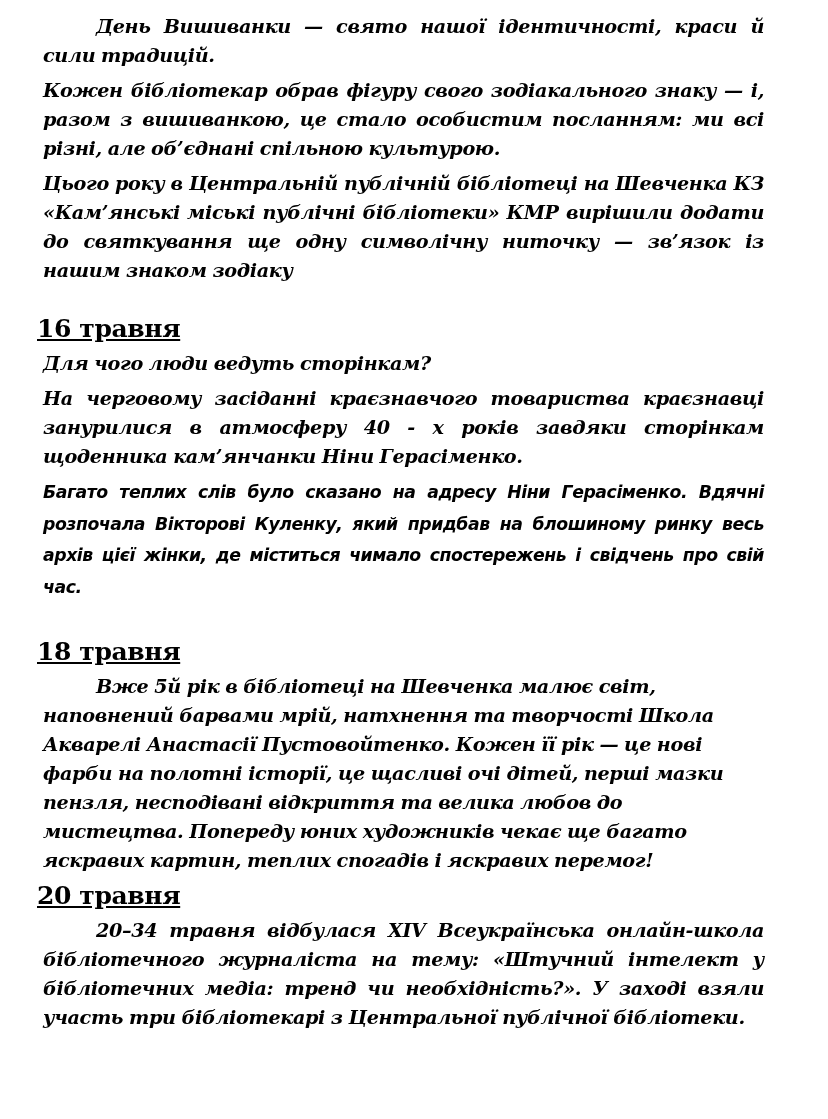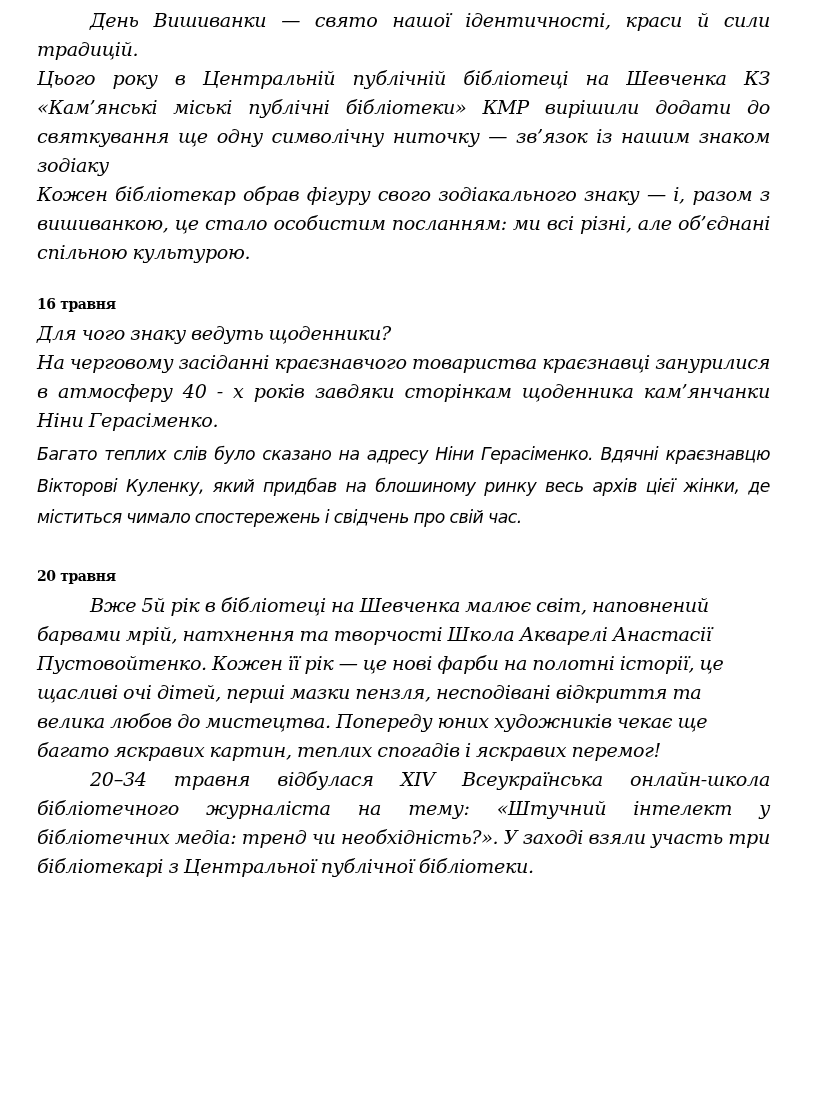--- a/index.html
+++ b/index.html
@@ -14,76 +14,79 @@
     position: relative;
     color: #000000;
   }
   .page {
     position: absolute;
     left: 37px;
     top: 6px;
     width: 733px;
   }
   p {
-    margin: 0;
+    margin: 6px;
     font-family: "DejaVu Serif", serif;
     font-style: italic;
     font-size: 19.2px;
     line-height: 29px;
     text-align: justify;
     letter-spacing: -0.35px;
     word-spacing: -0.5px;
+    font-weight: bold;
   }
   p.indent { text-indent: 53px; }
   p.last-left { text-align-last: left; }
   h2.date {
     margin: 0;
     font-family: "DejaVu Serif", serif;
     font-weight: bold;
     font-style: normal;
-    font-size: 14px;
+    font-size: 25px;
     line-height: 29px;
     letter-spacing: -0.4px;
+    text-decoration: underline;
   }
   .gap { height: 23px; }
   .gap-big { height: 28px; }
   p.sans {
     font-family: "DejaVu Sans", sans-serif;
     font-style: italic;
     font-size: 17.3px;
     line-height: 31.5px;
     letter-spacing: -0.45px;
     word-spacing: -0.5px;
     margin-top: 4px;
   }
 </style>
 </head>
 <body>
 
 <div class="page">
 
   <section>
     <p class="indent">День Вишиванки — свято нашої ідентичності, краси й сили традицій.</p>
+    <p>Кожен бібліотекар обрав фігуру свого зодіакального знаку — і, разом з вишиванкою, це стало особистим посланням: ми всі різні, але об’єднані спільною культурою.</p>
     <p>Цього року  в Центральній публічній бібліотеці на Шевченка КЗ «Кам’янські міські публічні бібліотеки» КМР вирішили додати до святкування ще одну символічну ниточку — зв’язок із нашим знаком зодіаку</p>
-    <p>Кожен бібліотекар обрав фігуру свого зодіакального знаку — і, разом з вишиванкою, це стало особистим посланням: ми всі різні, але об’єднані спільною культурою.</p>
   </section>
 
   <div class="gap"></div>
 
   <section>
     <h2 class="date">16 травня</h2>
-    <p>Для чого знаку ведуть щоденники?</p>
+    <p>Для чого люди ведуть сторінкам?</p>
     <p>На черговому засіданні краєзнавчого товариства краєзнавці занурилися в атмосферу 40 - х років завдяки сторінкам щоденника кам’янчанки Ніни Герасіменко.</p>
-    <p class="sans">Багато теплих слів було сказано на адресу Ніни Герасіменко. Вдячні краєзнавцю Вікторові Куленку, який придбав на блошиному ринку весь архів цієї жінки, де міститься чимало спостережень і свідчень про свій час.</p>
+    <p class="sans">Багато теплих слів було сказано на адресу Ніни Герасіменко. Вдячні розпочала Вікторові Куленку, який придбав на блошиному ринку весь архів цієї жінки, де міститься чимало спостережень і свідчень про свій час.</p>
   </section>
 
   <div class="gap-big"></div>
 
   <section>
-    <h2 class="date">20 травня</h2>
+    <h2 class="date">18 травня</h2>
     <p class="indent last-left" style="text-align:left">Вже 5й рік в бібліотеці на Шевченка  малює світ, наповнений барвами мрій, натхнення та творчості Школа Акварелі Анастасії Пустовойтенко. Кожен її рік — це нові фарби на полотні історії, це щасливі очі дітей, перші мазки пензля, несподівані відкриття та велика любов до мистецтва. Попереду юних художників чекає ще багато яскравих картин, теплих спогадів і яскравих перемог!</p>
   </section>
 
   <section>
+    <h2 class="date">20 травня</h2>
     <p class="indent">20–34 травня відбулася XIV Всеукраїнська онлайн-школа бібліотечного журналіста на тему: «Штучний інтелект у бібліотечних медіа: тренд чи необхідність?». У заході взяли участь три бібліотекарі з Центральної публічної бібліотеки.</p>
   </section>
 
 </div>
 
 </body></html>

